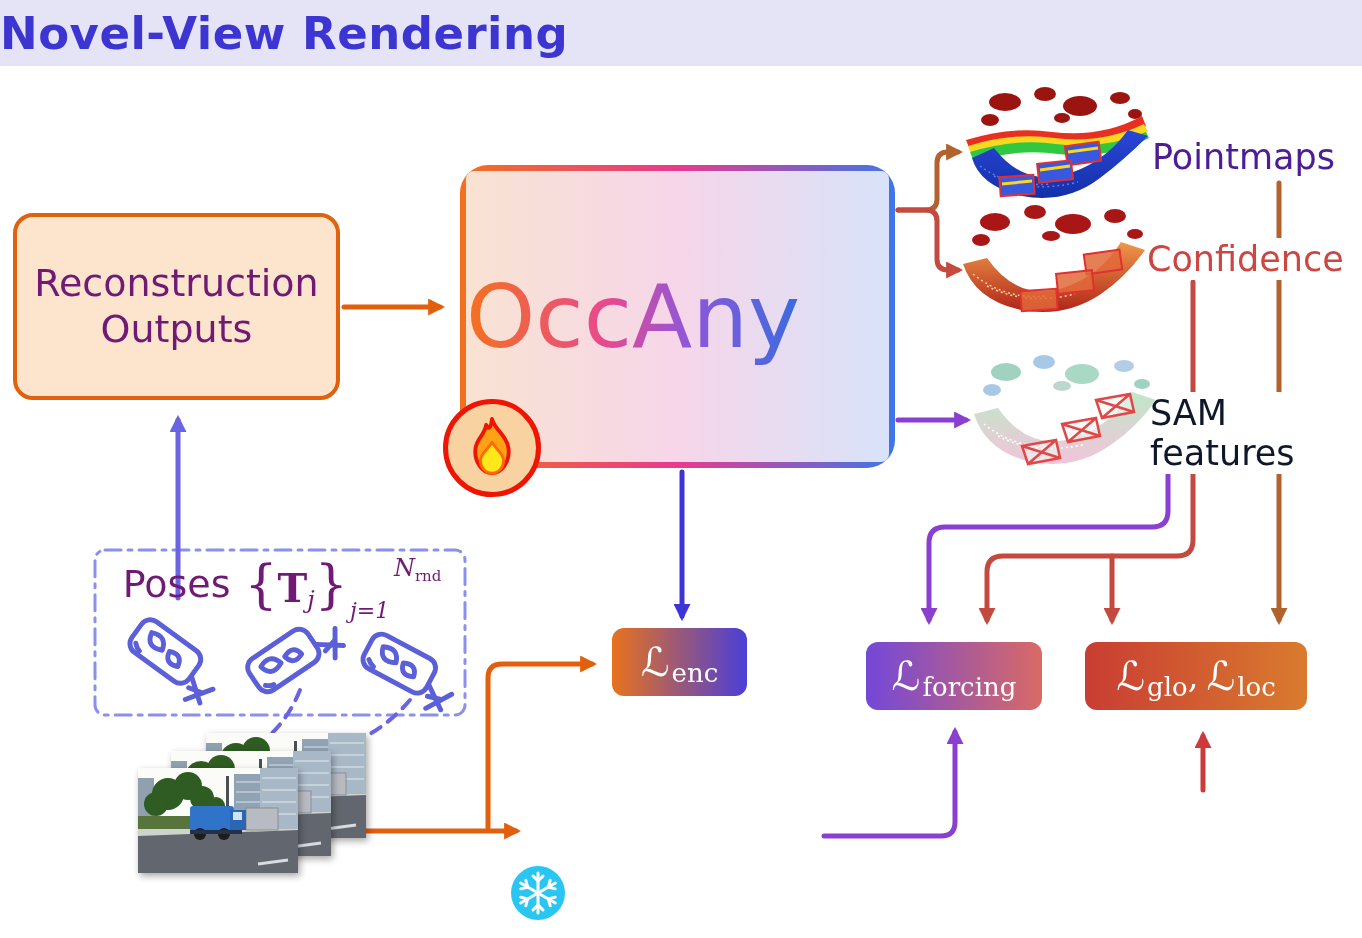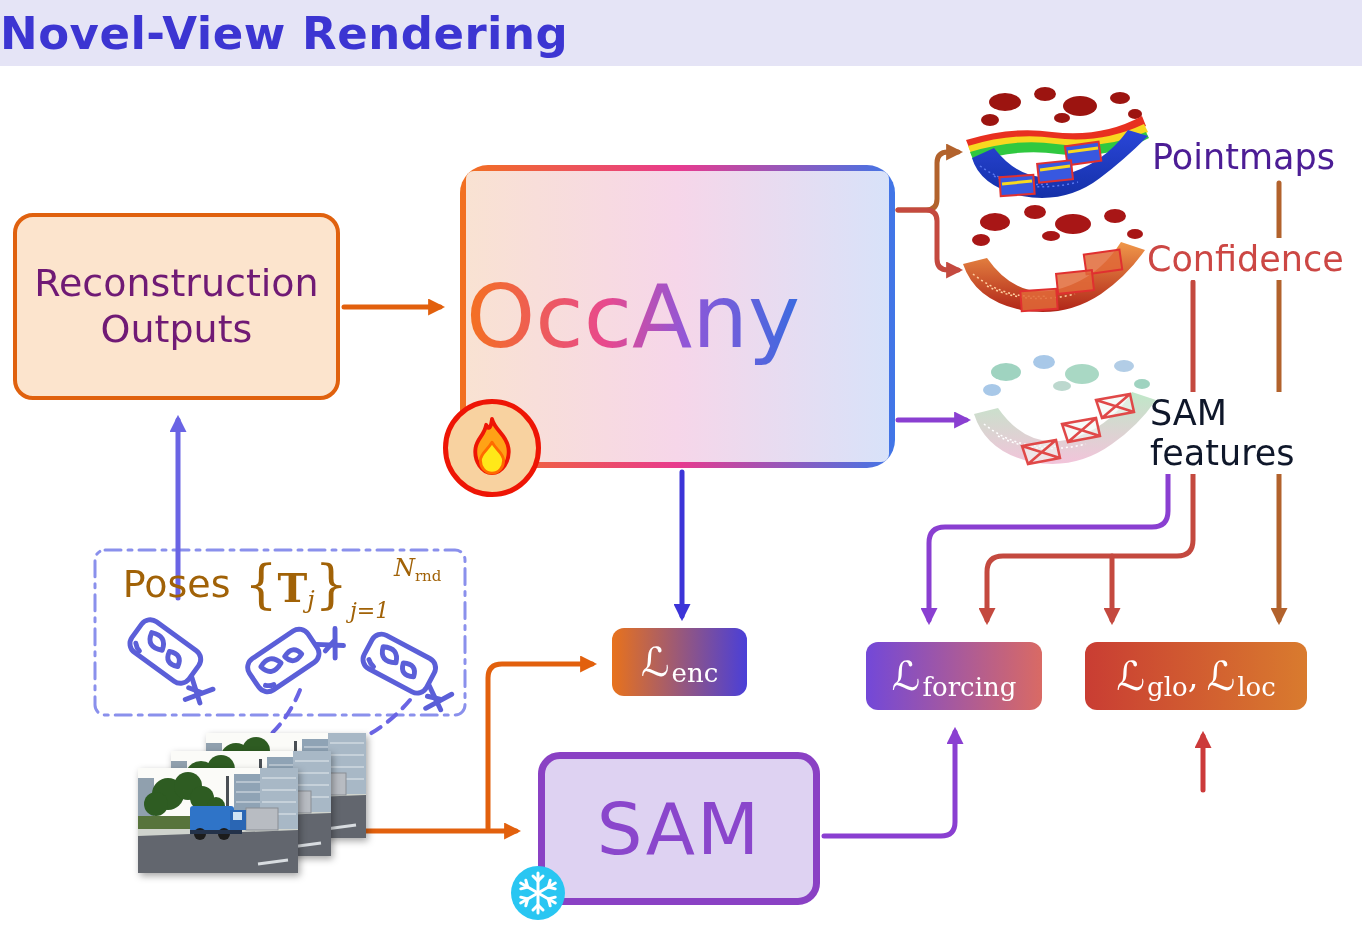--- a/index.html
+++ b/index.html
@@ -37,21 +37,21 @@
   .l-glo{left:1085px;top:642px;width:222px;height:68px;background:linear-gradient(90deg,#c93d33,#d97b2e);}
   .scriptL{font-size:40px;font-style:italic;}
   .lsub{font-size:26px;align-self:flex-end;margin:0 0 8px 2px;text-align:right;}
   .lcomma{font-size:34px;margin-right:8px;}
   
   .sam{left:538px;top:752px;width:282px;height:153px;background:#ded2f2;border:7px solid #8a41c4;
        border-radius:22px;}
   .sam .t{font-size:72px;color:#8a46cc;font-weight:500;letter-spacing:2px;}
   
   .poses-line{position:absolute;left:112px;top:556px;width:340px;z-index:2;display:flex;
-              align-items:flex-start;justify-content:center;color:#a16207;}
+              align-items:flex-start;justify-content:center;color:#701a75;}
   .poses-word{font-size:38px;font-weight:500;margin-right:14px;margin-top:6px;}
   .poses-math{font-family:"DejaVu Serif",serif;display:flex;align-items:flex-start;}
   .brace{font-size:52px;line-height:1;margin-top:2px;}
   .bmathT{font-size:40px;font-weight:bold;margin-top:8px;}
   .mit{font-style:italic;font-size:24px;}
   sub.mit{margin-top:30px;}
   .stack{display:inline-flex;flex-direction:column;line-height:1;margin-left:2px;}
   .st-top{font-size:22px;margin-left:44px;}
   .st-top sub{font-size:15px;}
   .st-bot{font-size:22px;margin-top:16px;}
@@ -185,23 +185,20 @@
   </div>
 
   <div class="node loss l-glo">
     <span class="scriptL">ℒ</span>
     <span class="lsub">glo</span>
     <span class="lcomma">, </span>
     <span class="scriptL">ℒ</span>
     <span class="lsub">loc</span>
   </div>
 
-  <div class="node sam">
-    <div class="t">SAM</div>
-  </div>
 
   <div class="node snow-badge">
     <svg width="46" height="46" viewBox="-23 -23 46 46">
       <g stroke="#ffffff" stroke-width="3" stroke-linecap="round">
         <g id="sp">
             <line x1="0" y1="0" x2="0" y2="-20"></line>
             <line x1="0" y1="-12" x2="-5" y2="-17"></line>
             <line x1="0" y1="-12" x2="5" y2="-17"></line>
           </g>
         <use href="#sp" transform="rotate(60)"></use>

